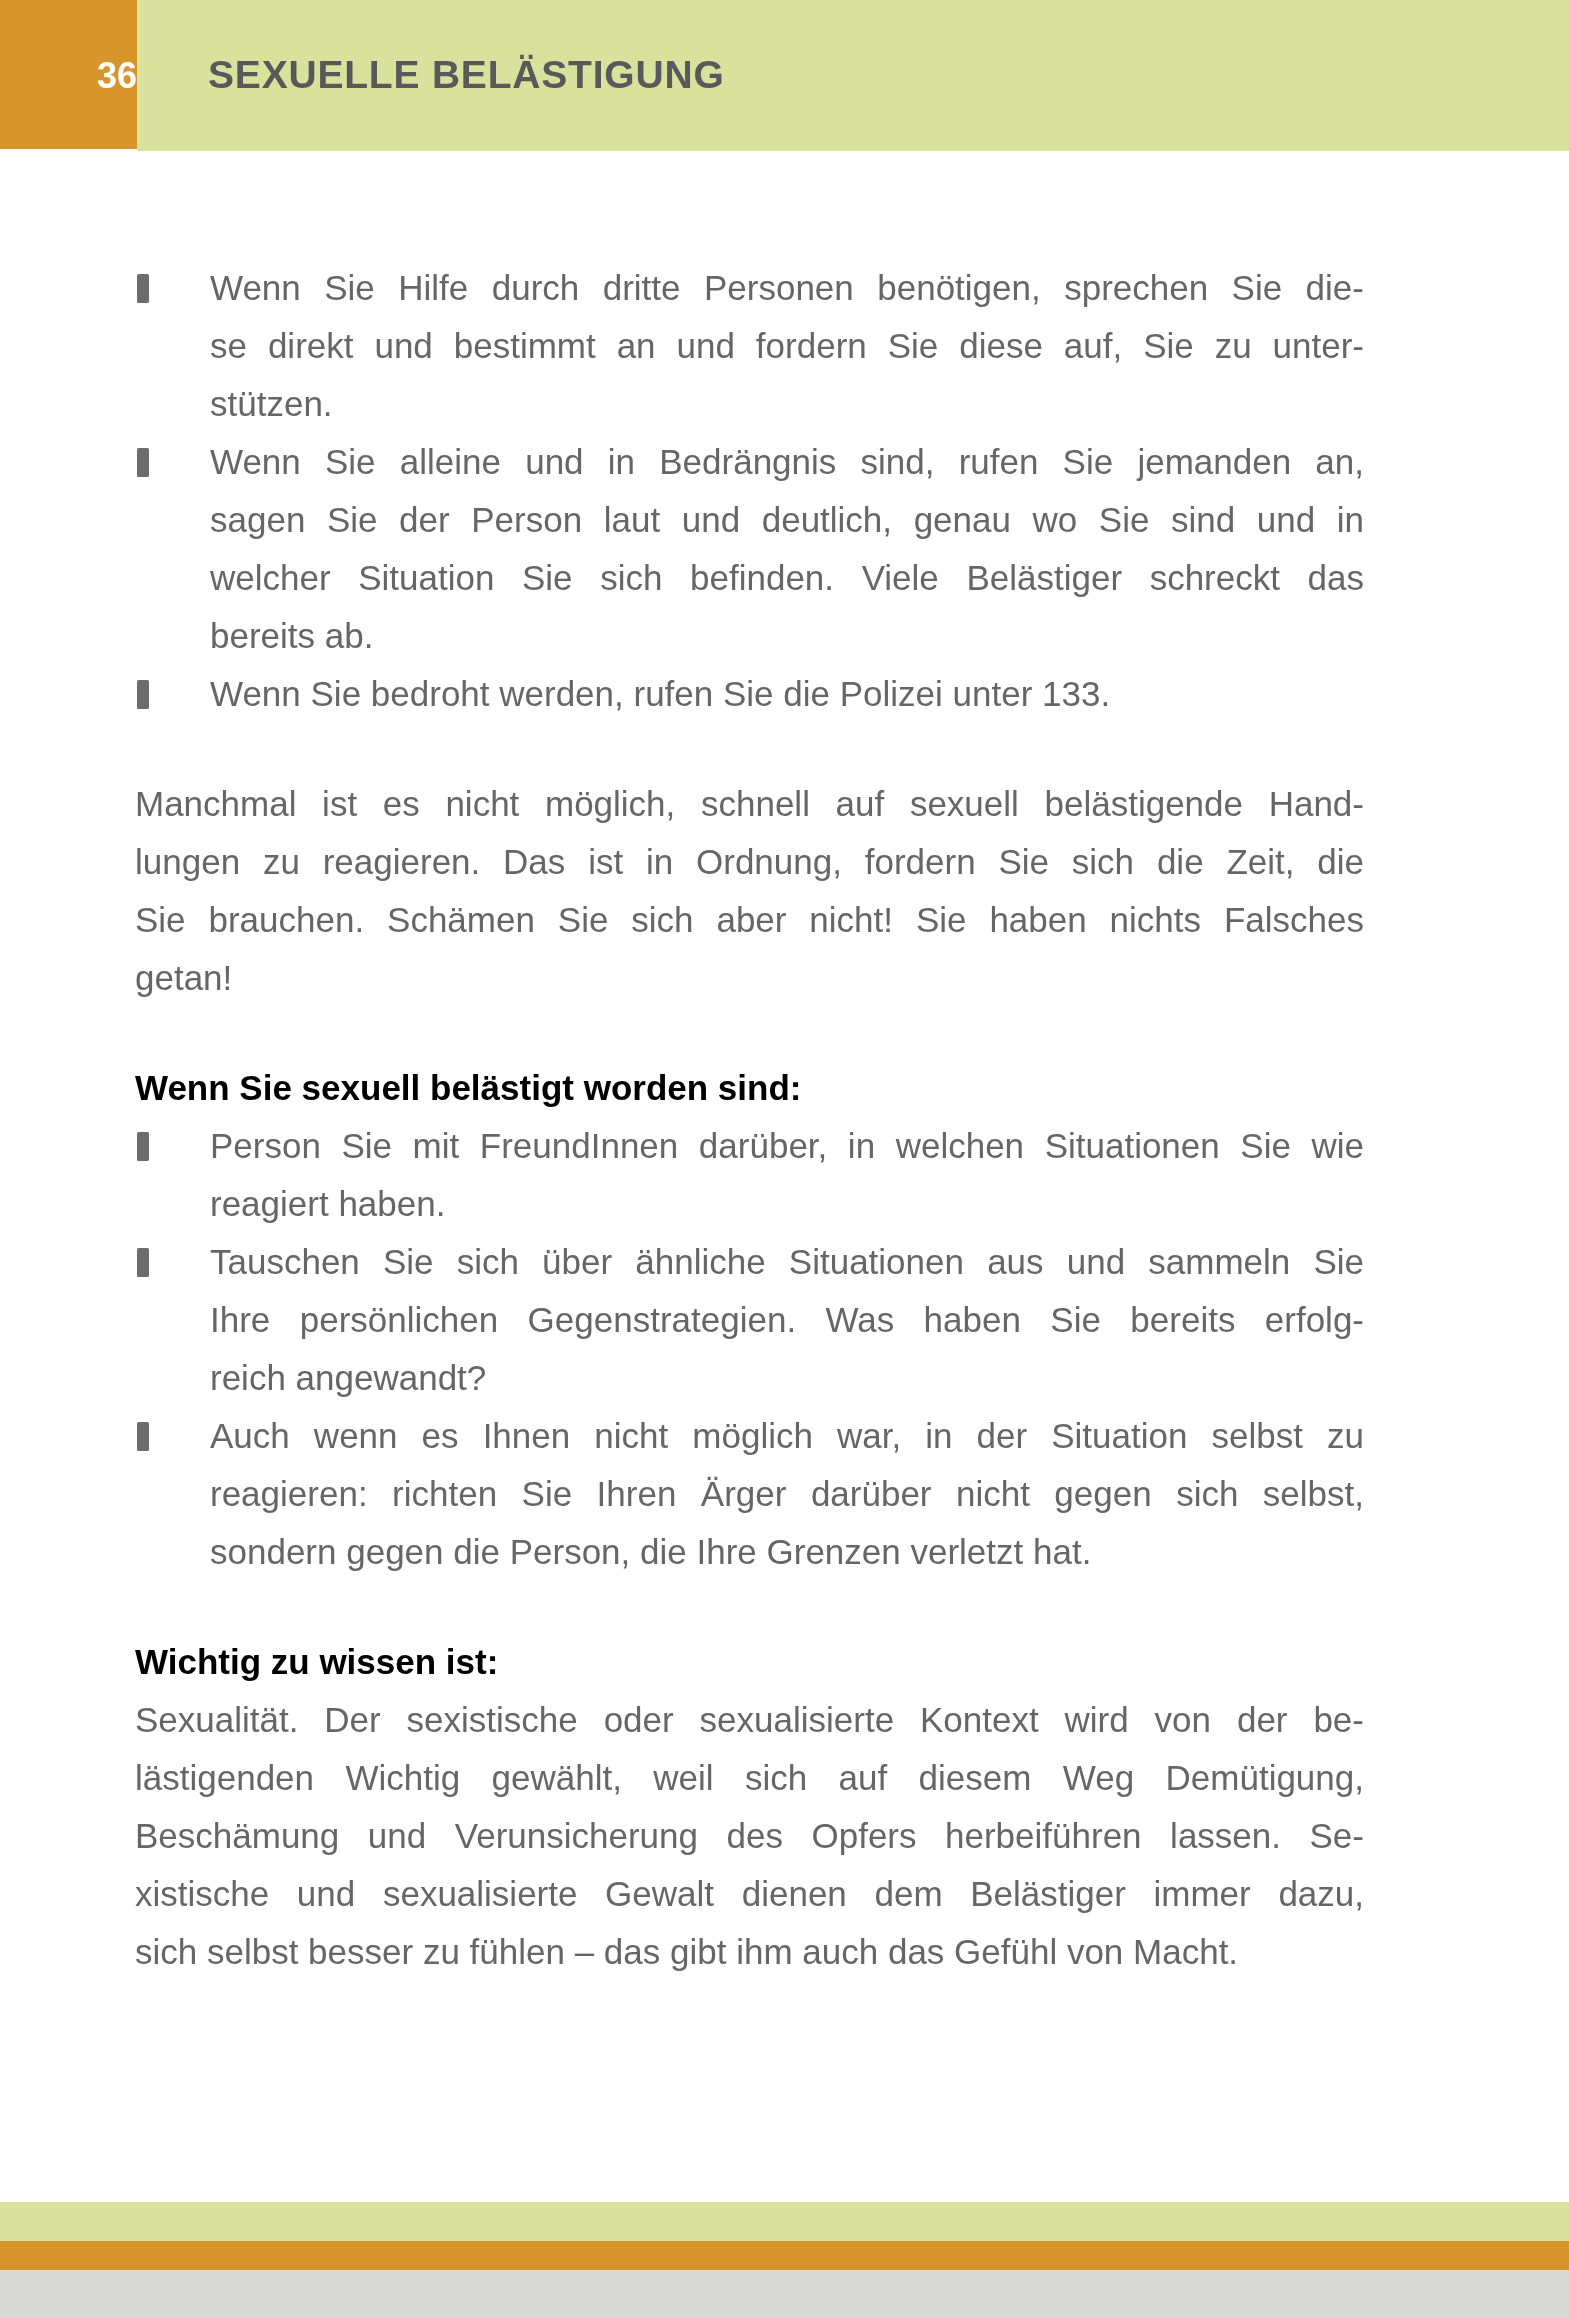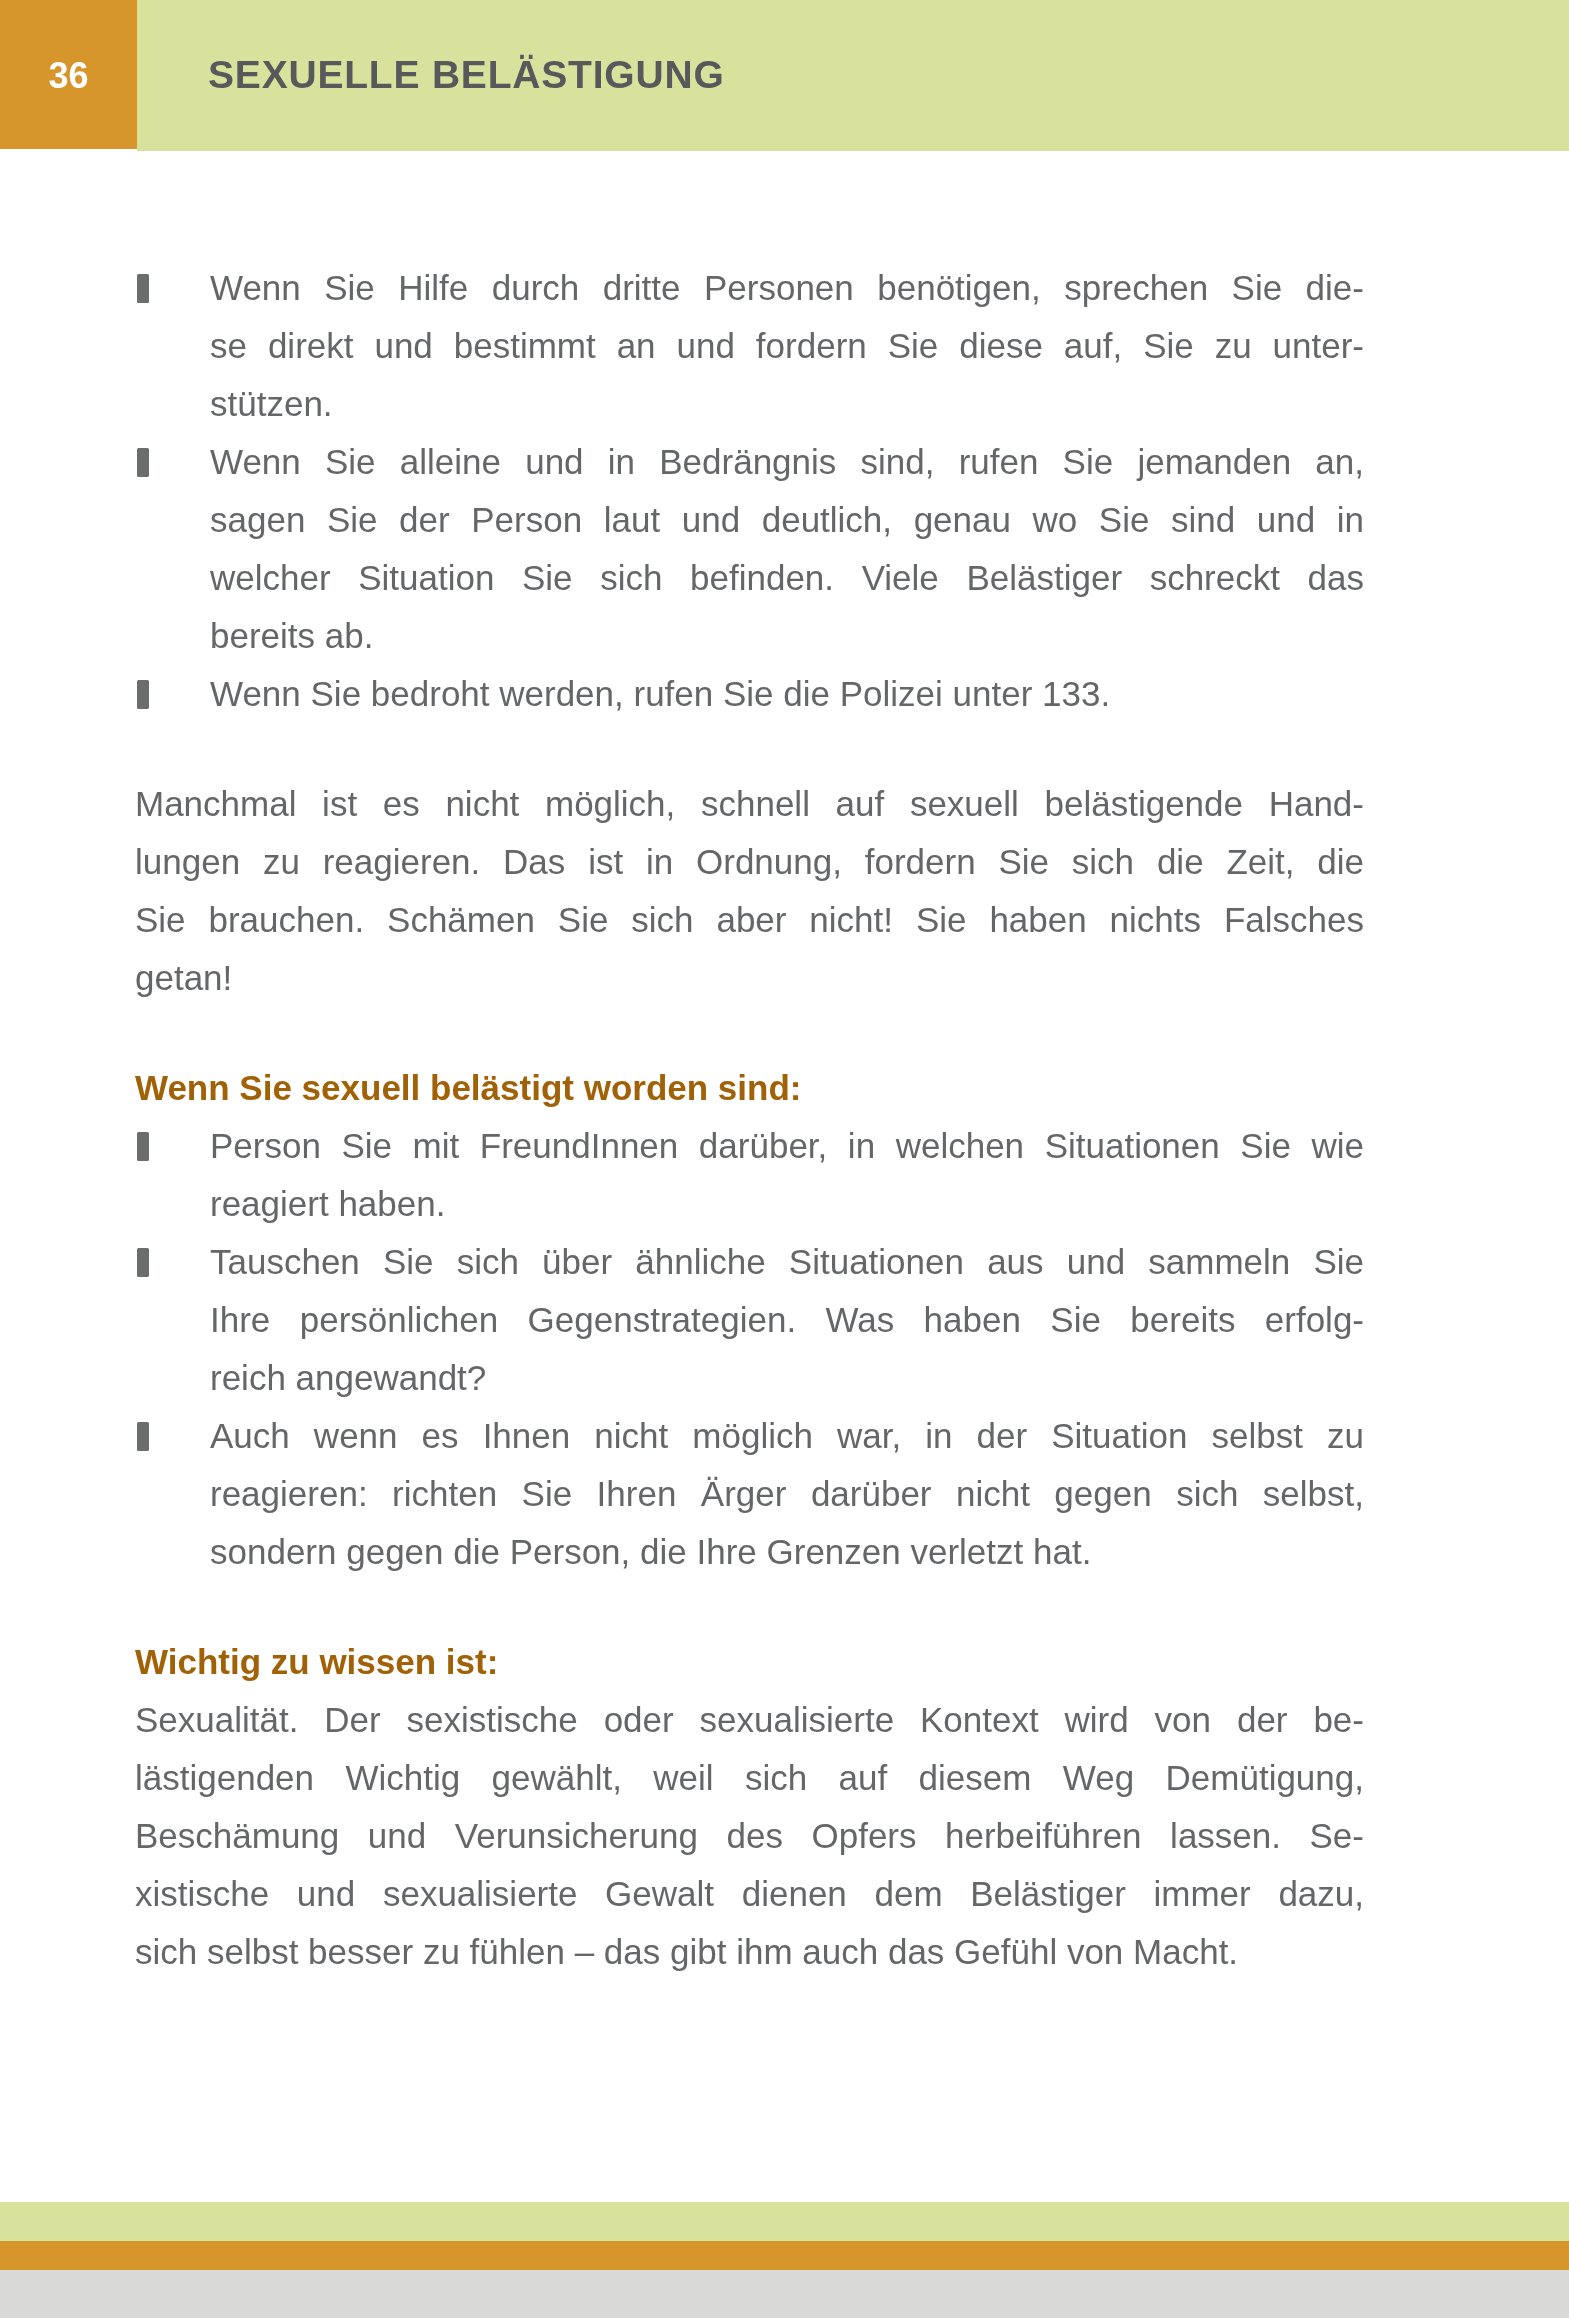--- a/index.html
+++ b/index.html
@@ -9,21 +9,21 @@
     height: 2319px;
     background: #ffffff;
     font-family: "Liberation Sans", sans-serif;
     overflow: hidden;
   }
   
   .page-num-box {
     position: absolute; left: 0; top: 0;
     width: 137px; height: 149px;
     background: #d7962b;
-    display: flex; align-items: center; justify-content: center;
+    display: flex; align-items: center; justify-content: flex-end;
   }
   .page-num {
     color: #ffffff; font-size: 36px; font-weight: bold; line-height: 1;
     padding-top: 3.1px;
   }
   .header-band {
     position: absolute; left: 137px; top: 0; right: 0;
     height: 151px;
     background: #d9e29c;
     text-align: center;
@@ -51,21 +51,21 @@
     white-space: nowrap;
     text-align: justify;
     text-align-last: justify;
   }
   .line.last {
     text-align: justify;
     text-align-last: left;
   }
   .heading-line {
     font-weight: bold;
-    color: #a16207;
+    color: #000000;
     white-space: nowrap;
   }
   .bullet-item { position: relative; padding-left: 75px; }
   .bullet-marker {
     position: absolute; left: 1.6px; top: 15px;
     width: 12.6px; height: 29px;
     background: #6b6c6e;
     border-radius: 1.6px;
   }
   

